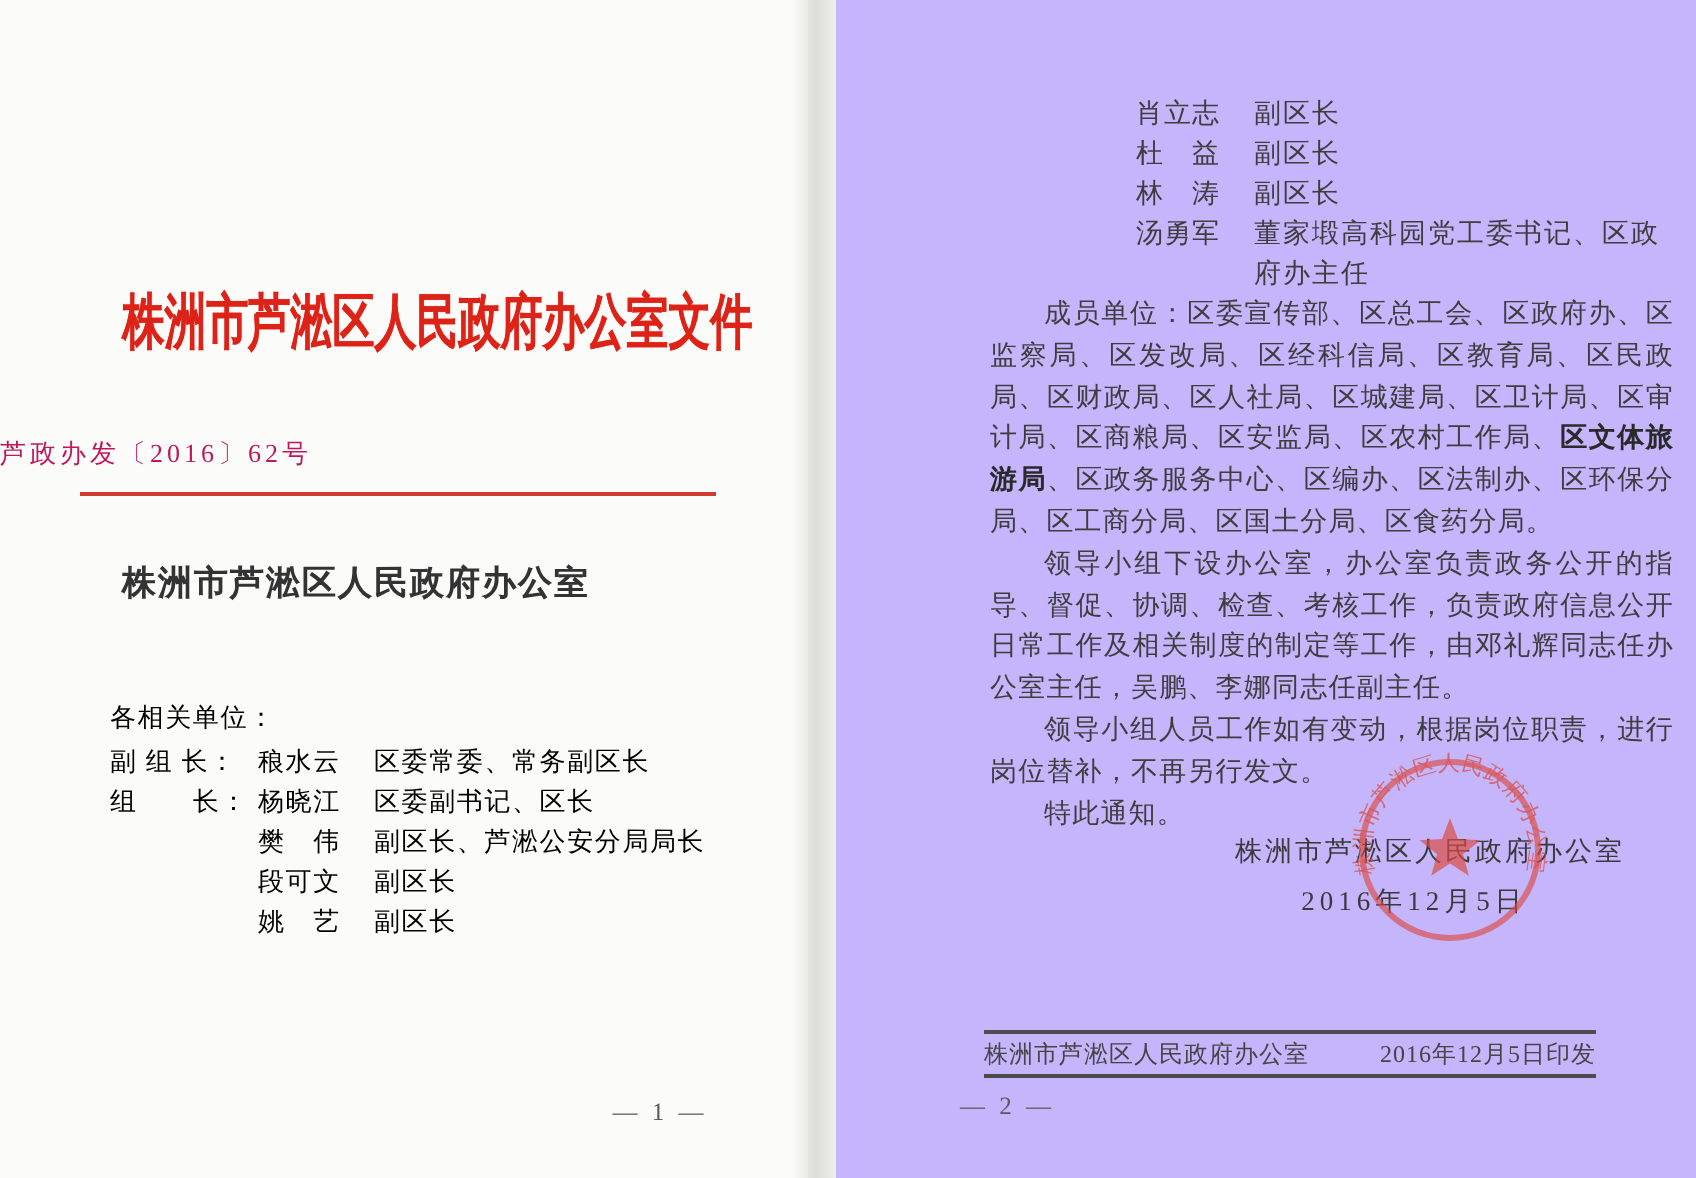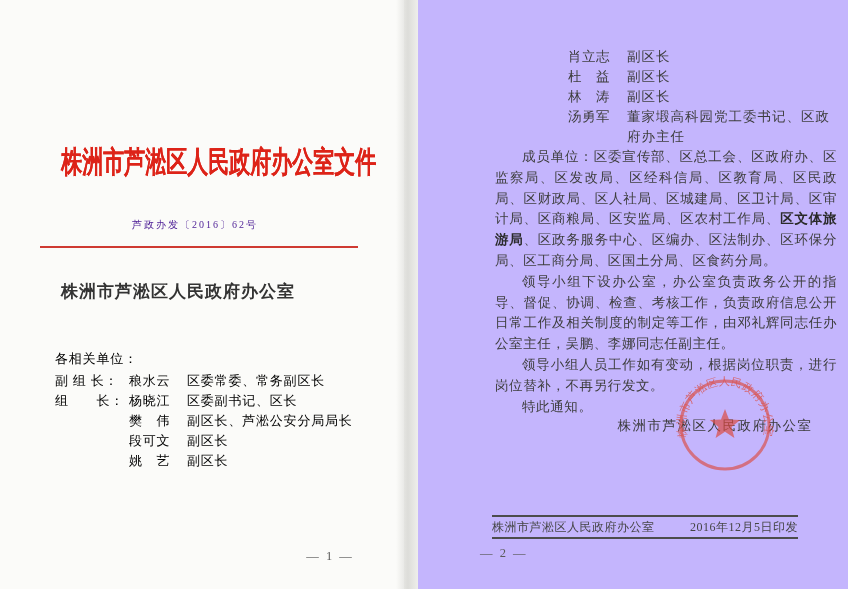--- a/index.html
+++ b/index.html
@@ -18,22 +18,22 @@
   }
 
   
   .p1-header{
     position:absolute;left:0;top:144px;width:404px;text-align:center;
     font-size:30px;line-height:36px;font-weight:bold;color:#dd2318;
     transform:scaleX(.70);transform-origin:204px center;white-space:nowrap;
     text-shadow:0 0 .4px #dd2318;
   }
   .p1-docnum{
-    position:absolute;left:0;top:218px;width:390px;text-align:center;
-    font-size:10px;letter-spacing:2px;color:#4c1d95;
+    position:absolute;left:0;top:218px;width:390px;
+    font-size:13px;letter-spacing:2px;color:#be185d;
   }
   .p1-redline{
     position:absolute;left:40px;top:246px;width:318px;height:2px;
     background:#cf3a32;
   }
   .p1-title{
     position:absolute;left:0;top:281px;width:356px;text-align:center;
     font-size:17px;line-height:21.5px;font-weight:bold;color:#333;
     letter-spacing:1px;
   }
@@ -157,20 +157,21 @@
     </div>
 
     <div class="p2-body">
       <p><span>成员单位：区委宣传部、区总工会、区政府办、区监察局、区发改局、区经科信局、区教育局、区民政局、区财政局、区人社局、区城建局、区卫计局、区审计局、区商粮局、区安监局、区农村工作局、</span><span class="bold-unit">区文体旅游局</span><span>、区政务服务中心、区编办、区法制办、区环保分局、区工商分局、区国土分局、区食药分局。</span></p>
       <p>领导小组下设办公室，办公室负责政务公开的指导、督促、协调、检查、考核工作，负责政府信息公开日常工作及相关制度的制定等工作，由邓礼辉同志任办公室主任，吴鹏、李娜同志任副主任。</p>
       <p>领导小组人员工作如有变动，根据岗位职责，进行岗位替补，不再另行发文。</p>
       <p>特此通知。</p>
     </div>
 
     <div class="p2-signature">株洲市芦淞区人民政府办公室</div>
+    <div class="p2-date">2016年12月5日</div>
 
     <svg class="seal" viewBox="0 0 110 110">
       <circle cx="55" cy="55" r="44" fill="none" stroke="#dc4a3e" stroke-width="3" stroke-opacity="0.75"></circle>
       <polygon points="55,39 59,49.5 70.2,50.1 61.5,57.1 64.4,67.9 55,61.8 45.6,67.9 48.5,57.1 39.8,50.1 51,49.5" fill="#dc4a3e" fill-opacity="0.8"></polygon>
       <defs>
         <path id="sealArc" d="M 17.4 68.7 A 40 40 0 1 1 92.6 68.7" fill="none"></path>
       </defs>
       <text font-size="11" fill="#dc4a3e" fill-opacity="0.85" font-family="Liberation Serif, DejaVu Serif, serif">
         <textPath href="#sealArc" startOffset="2" textLength="148" lengthAdjust="spacing">株洲市芦淞区人民政府办公室</textPath>
       </text>

